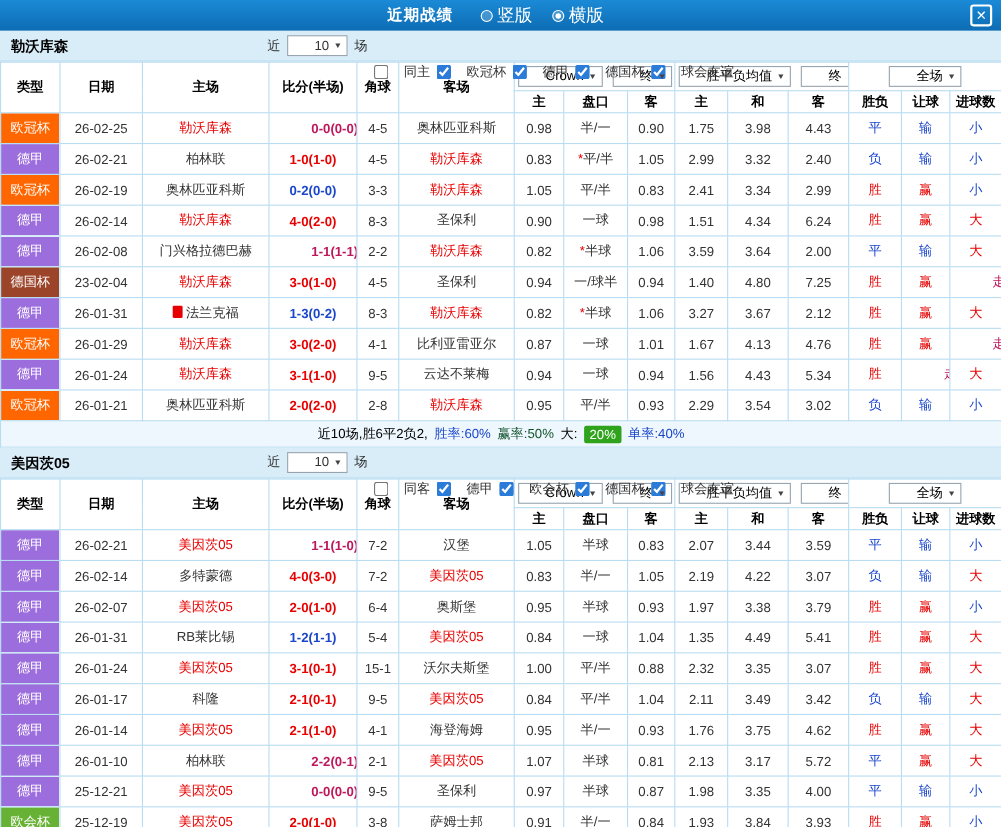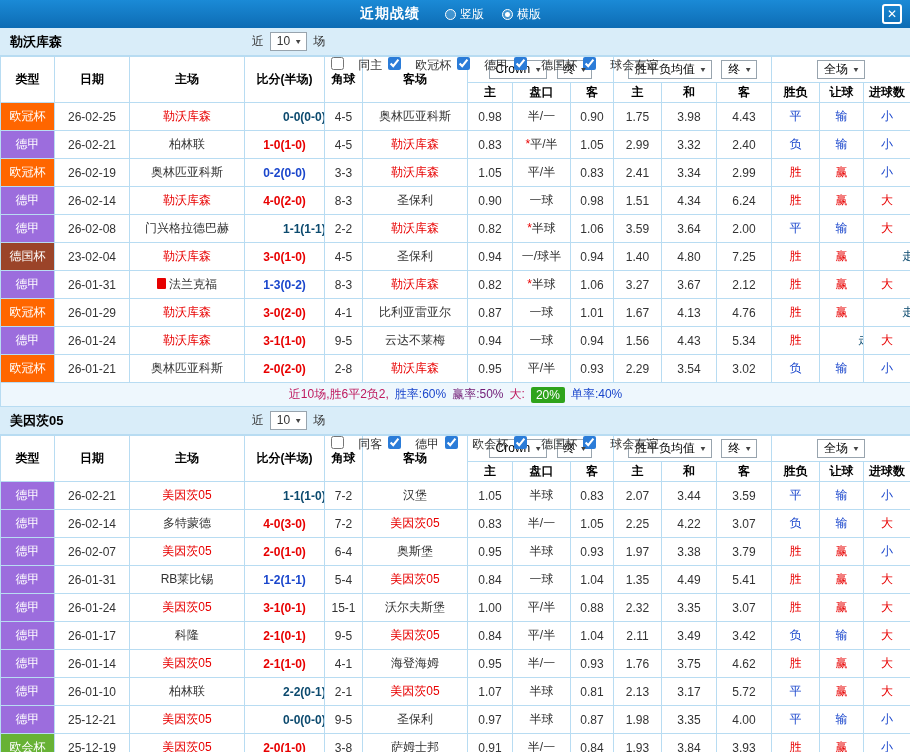--- a/index.html
+++ b/index.html
@@ -7,59 +7,59 @@
   body {
     width:910px; height:752px; overflow:hidden; background:#fff;
     font-family:"Liberation Sans","DejaVu Sans",sans-serif; font-size:12px; color:#333;
   }
   
   .topbar{
     height:28px; background:linear-gradient(180deg,#1b8ad6,#0d6cb4);
     display:flex; align-items:center; justify-content:center; position:relative;
   }
   .tb-title{ color:#fff; font-weight:bold; font-size:14px; margin-right:16px; letter-spacing:1px;}
-  .tb-radio{ display:inline-flex; align-items:center; gap:4px; color:#fff; margin:0 9px; cursor:pointer; font-size:12px;}
+  .tb-radio{ display:inline-flex; align-items:center; gap:4px; color:#fff; margin:0 9px; cursor:pointer; font-size:16px;}
   .rdot{ width:11px; height:11px; border:1px solid #fff; border-radius:50%; position:relative; background:rgba(255,255,255,.2);}
   .rdot.selected::after{ content:""; position:absolute; left:2px; top:2px; right:2px; bottom:2px; background:#fff; border-radius:50%; }
   .tb-close{
     position:absolute; right:8px; top:4px; width:20px; height:20px;
     border:2px solid #fff; border-radius:3px; color:#fff; font-weight:bold;
     display:flex; align-items:center; justify-content:center; font-size:12px; cursor:pointer; line-height:1;
   }
   
   .strip{ height:28px; background:#d9edf9; border-bottom:1px solid #b8dcf2; display:flex; align-items:center; position:relative; }
   .team-name{ position:absolute; left:10px; font-weight:bold; color:#000; font-size:13px; }
   .filter{ margin:0 auto; display:flex; align-items:center; gap:6px; }
   .flabel{ color:#333; }
   .dd{
     display:inline-flex; align-items:center; gap:4px; background:#fff;
-    border:1px solid #98a4ae; padding:1px 4px 1px 6px; line-height:15px; cursor:pointer; white-space:nowrap;
+    border:1px solid #98a4ae; padding:1px 4px 1px 24px; line-height:15px; cursor:pointer; white-space:nowrap;
   }
   .dd .caret{ font-style:normal; font-size:8px; color:#444; transform:scaleY(.9); }
-  .cb{ display:inline-flex; align-items:flex-start; gap:14px; cursor:pointer;margin-top:48px; }
+  .cb{ display:inline-flex; align-items:center; gap:14px; cursor:pointer;margin-top:48px; }
   .cb input{ width:13px; height:13px; margin:0; accent-color:#2b7cd8; }
   
   table{ width:910px; border-collapse:collapse; table-layout:fixed; }
   th,td{ border:1px solid #b8dcf2; text-align:center; padding:0; overflow:hidden; white-space:nowrap; }
   thead .h1 th{ height:26px; font-weight:bold; color:#000; background:#fff; }
   thead .h2 th{ height:20px; font-weight:bold; color:#000; background:#fff; }
   .grp .dd{ margin:0 3px; font-weight:normal; }
   tbody td{ height:28px; color:#333; }
   td.league{ color:#fff; }
-  .t-red{ color:#e80000; } .t-green{ color:#0c4a6e;padding-left:38px; } .t-blue{ color:#1a46cc; }
+  .t-red{ color:#e80000; } .t-green{ color:#be185d;padding-left:38px; } .t-blue{ color:#1a46cc; }
   .t-focus{ color:#e80000; }
   .score{ font-weight:bold; }
   .star{ color:#e80000; }
   .red-tag{ display:inline-block; width:9px; height:11px; background:#e60000; border-radius:1px; margin-right:3px; vertical-align:-1px; }
   tfoot td{ height:24px; background:#eef7fd; }
   .summary{ display:flex; justify-content:center; align-items:center; }
   .summary span{ margin:0 3px; }
-  .seg-plain{ color:#be185d; }
+  .seg-plain{ color:#000000; }
   .seg-blue{ color:#1a46cc; }
-  .seg-red{ color:#701a75; }
+  .seg-red{ color:#14532d; }
   .seg-badge{ background:#2fa31b; color:#fff; padding:0 5px; border-radius:2px; line-height:16px; height:16px; }
 </style>
 </head>
 <body>
 
 <div class="topbar">
   <span class="tb-title">近期战绩</span>
   <label class="tb-radio">
     <span class="rdot"></span>
     <span>竖版</span>
@@ -474,21 +474,21 @@
       <tr>
         <td class="league" style="background: rgb(156, 109, 221);">德甲</td>
         <td>26-02-14</td>
         <td>多特蒙德</td>
         <td class="score t-red">4-0(3-0)</td>
         <td>7-2</td>
         <td class="t-focus">美因茨05</td>
         <td>0.83</td>
         <td>半/一</td>
         <td>1.05</td>
-        <td>2.25</td>
+        <td>2.19</td>
         <td>4.22</td>
         <td>3.07</td>
         <td class="t-blue">负</td>
         <td class="t-blue">输</td>
         <td class="t-red">大</td>
       </tr>
       <tr>
         <td class="league" style="background: rgb(156, 109, 221);">德甲</td>
         <td>26-02-07</td>
         <td class="t-focus">美因茨05</td>

